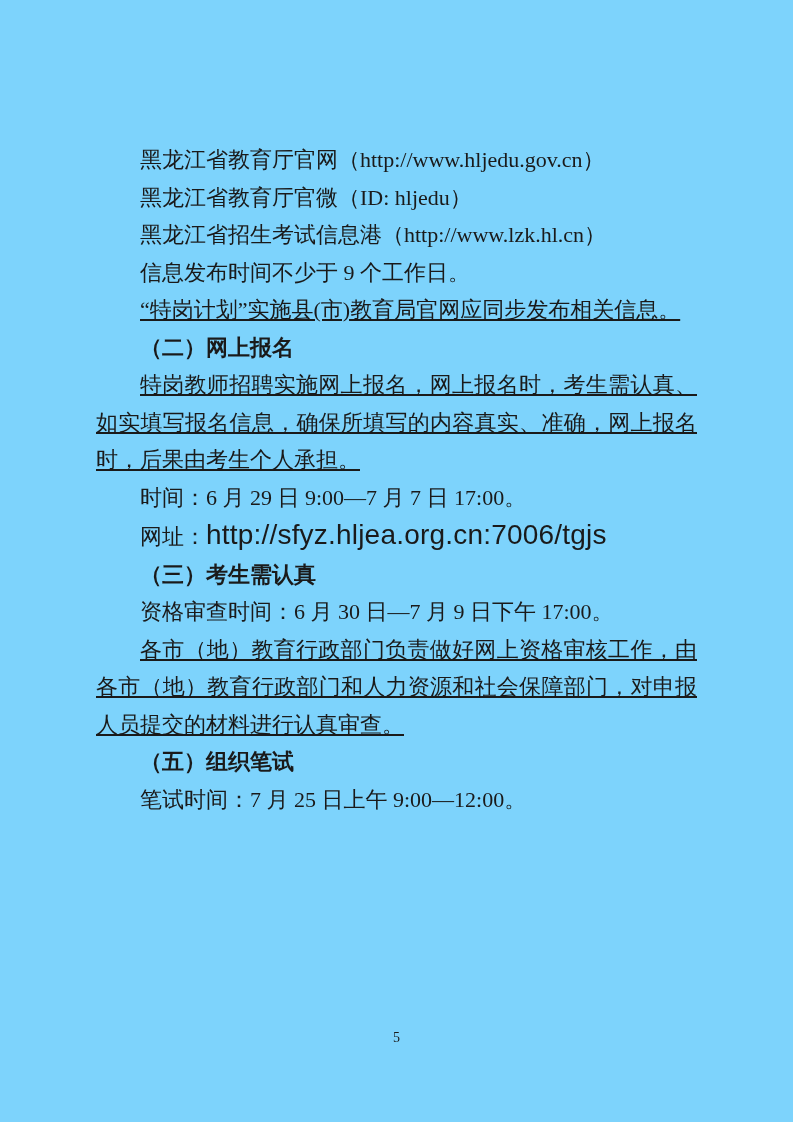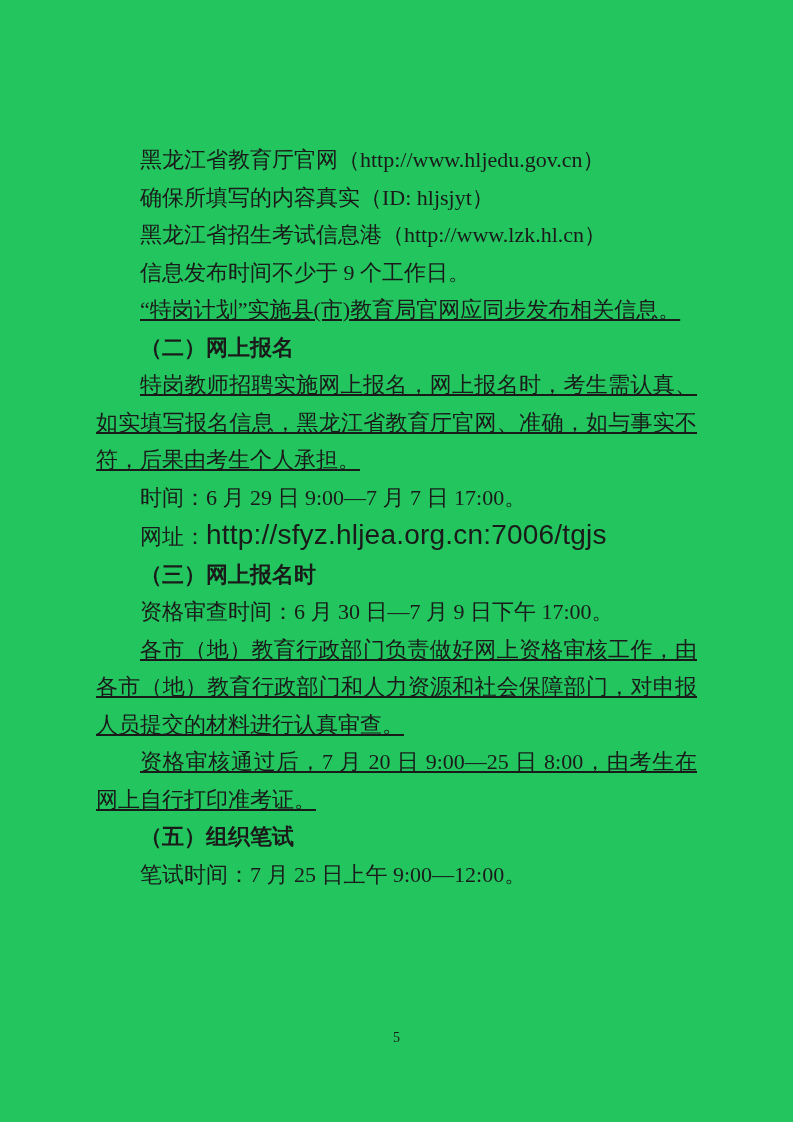--- a/index.html
+++ b/index.html
@@ -4,21 +4,21 @@
 <style>
   html, body {
     margin: 0;
     padding: 0;
     background: #ffffff;
   }
   .page {
     position: relative;
     width: 793px;
     height: 1122px;
-    background: #22c55e;
+    background: #7dd3fc;
     overflow: hidden;
     color: #1a1a1a;
   }
   .content {
     position: absolute;
     left: 96px;
     top: 141px;
     width: 601px;
   }
   .block {
@@ -63,31 +63,30 @@
     font-size: 14px;
     color: #1a1a1a;
   }
 </style>
 </head>
 <body>
 
 <div class="page">
   <div class="content" id="doc-body">
       <p class="block line">黑龙江省教育厅官网（http://www.hljedu.gov.cn）</p>
-      <p class="block line">确保所填写的内容真实（ID: hljsjyt）</p>
+      <p class="block line">黑龙江省教育厅官微（ID: hljedu）</p>
       <p class="block line">黑龙江省招生考试信息港（http://www.lzk.hl.cn）</p>
       <p class="block line">信息发布时间不少于 9 个工作日。</p>
       <p class="block paragraph">“特岗计划”实施县(市)教育局官网应同步发布相关信息。</p>
       <p class="block heading">（二）网上报名</p>
-      <p class="block paragraph">特岗教师招聘实施网上报名，网上报名时，考生需认真、如实填写报名信息，黑龙江省教育厅官网、准确，如与事实不符，后果由考生个人承担。</p>
+      <p class="block paragraph">特岗教师招聘实施网上报名，网上报名时，考生需认真、如实填写报名信息，确保所填写的内容真实、准确，网上报名时，后果由考生个人承担。</p>
       <p class="block line">时间：6 月 29 日 9:00—7 月 7 日 17:00。</p>
       <p class="block labeled-url"><span>网址：</span><span class="url">http://sfyz.hljea.org.cn:7006/tgjs</span></p>
-      <p class="block heading">（三）网上报名时</p>
+      <p class="block heading">（三）考生需认真</p>
       <p class="block line">资格审查时间：6 月 30 日—7 月 9 日下午 17:00。</p>
       <p class="block paragraph">各市（地）教育行政部门负责做好网上资格审核工作，由各市（地）教育行政部门和人力资源和社会保障部门，对申报人员提交的材料进行认真审查。</p>
-      <p class="block paragraph">资格审核通过后，7 月 20 日 9:00—25 日 8:00，由考生在网上自行打印准考证。</p>
       <p class="block heading">（五）组织笔试</p>
       <p class="block line">笔试时间：7 月 25 日上午 9:00—12:00。</p>
     </div>
   <div class="footer">
     <span>5</span>
   </div>
 </div>
 
 </body></html>

